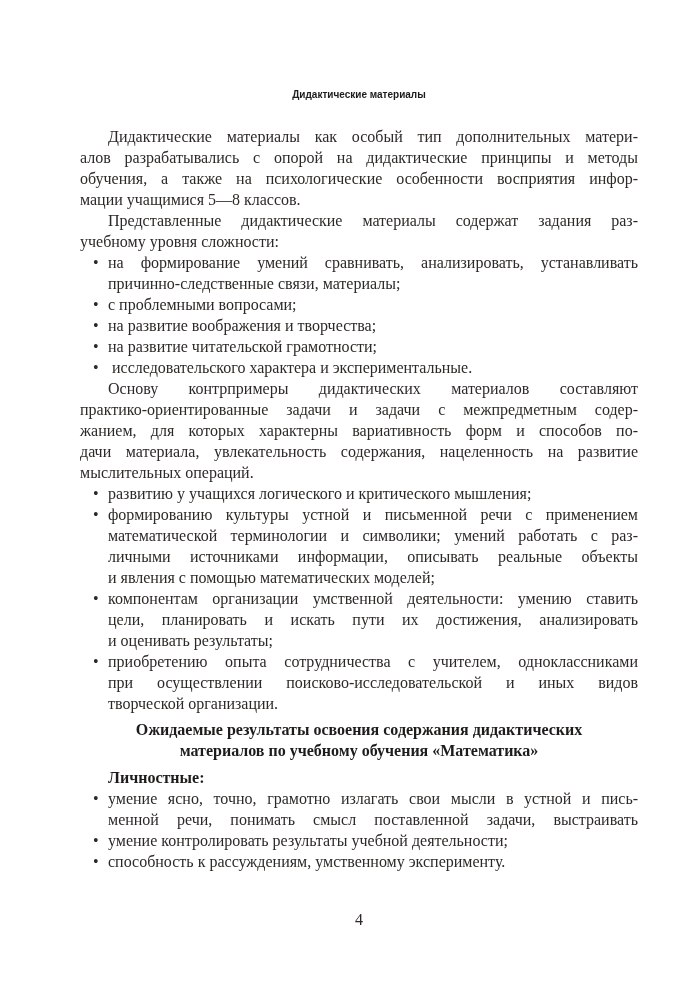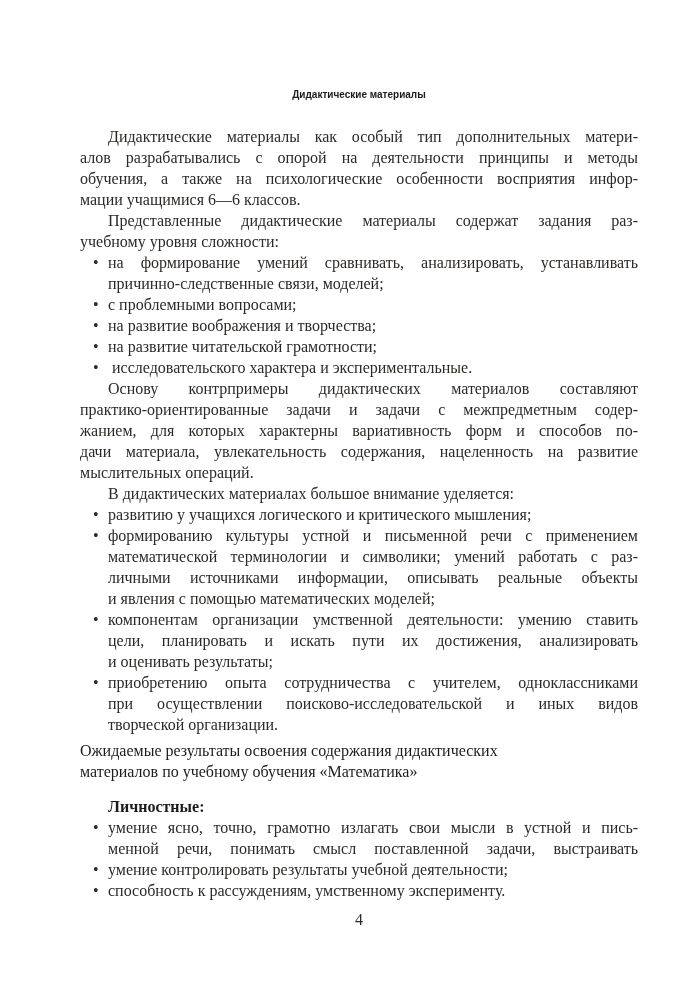--- a/index.html
+++ b/index.html
@@ -23,22 +23,22 @@
     font-weight:bold;
     font-size:10px;
     line-height:21px;
     color:var(--heading);
   }
   .body{margin-top:21px;font-size:16px;line-height:21px;}
   .line{white-space:pre-wrap;min-height:21px;}
   .line.just{white-space:normal;text-align:justify;text-align-last:justify;}
   .line.indent{text-indent:28px;}
   .block.heading{margin-top:5px;}
-  .block.heading .line{text-align:left;font-weight:normal;color:var(--heading);white-space:normal;}
-  .block.subhead{margin-top:14px;}
+  .block.heading .line{text-align:center;font-weight:bold;color:var(--heading);white-space:normal;}
+  .block.subhead{margin-top:6px;}
   .block.subhead .line{font-weight:bold;color:var(--heading);padding-left:28px;}
   .bullet-item{position:relative;}
   .bullet-item .line{padding-left:28px;}
   .bullet-dot{
     position:absolute;left:13px;top:0;
     width:15px;display:inline-block;
     text-align:left;
   }
   .page-number{
     position:absolute;left:80px;top:909px;width:558px;
@@ -47,55 +47,52 @@
 </style>
 </head>
 <body>
 
 <div class="page">
   <div class="content">
     <div class="title">Дидактические материалы</div>
     <div class="body">
         <div class="block p">
           <div class="line just indent">Дидактические материалы как особый тип дополнительных матери-</div>
-          <div class="line just">алов разрабатывались с опорой на деятельности принципы и методы</div>
+          <div class="line just">алов разрабатывались с опорой на дидактические принципы и методы</div>
           <div class="line just">обучения, а также на психологические особенности восприятия инфор-</div>
-          <div class="line">мации учащимися 6—6 классов.</div>
+          <div class="line">мации учащимися 5—8 классов.</div>
         </div>
         <div class="block p">
           <div class="line just indent">Представленные дидактические материалы содержат задания раз-</div>
           <div class="line">учебному уровня сложности:</div>
         </div>
         <div class="block bullets">
           <div class="bullet-item">
             <div class="line just"><span class="bullet-dot">•</span>на формирование умений сравнивать, анализировать, устанавливать</div>
-            <div class="line">причинно-следственные связи, моделей;</div>
+            <div class="line">причинно-следственные связи, материалы;</div>
           </div>
           <div class="bullet-item">
             <div class="line"><span class="bullet-dot">•</span>с проблемными вопросами;</div>
           </div>
           <div class="bullet-item">
             <div class="line"><span class="bullet-dot">•</span>на развитие воображения и творчества;</div>
           </div>
           <div class="bullet-item">
             <div class="line"><span class="bullet-dot">•</span>на развитие читательской грамотности;</div>
           </div>
           <div class="bullet-item">
             <div class="line"><span class="bullet-dot">•</span> исследовательского характера и экспериментальные.</div>
           </div>
         </div>
         <div class="block p">
           <div class="line just indent">Основу контрпримеры дидактических материалов составляют</div>
           <div class="line just">практико-ориентированные задачи и задачи с межпредметным содер-</div>
           <div class="line just">жанием, для которых характерны вариативность форм и способов по-</div>
           <div class="line just">дачи материала, увлекательность содержания, нацеленность на развитие</div>
           <div class="line">мыслительных операций.</div>
-        </div>
-        <div class="block p">
-          <div class="line indent">В дидактических материалах большое внимание уделяется:</div>
         </div>
         <div class="block bullets">
           <div class="bullet-item">
             <div class="line"><span class="bullet-dot">•</span>развитию у учащихся логического и критического мышления;</div>
           </div>
           <div class="bullet-item">
             <div class="line just"><span class="bullet-dot">•</span>формированию культуры устной и письменной речи с применением</div>
             <div class="line just">математической терминологии и символики; умений работать с раз-</div>
             <div class="line just">личными источниками информации, описывать реальные объекты</div>
             <div class="line">и явления с помощью математических моделей;</div>

